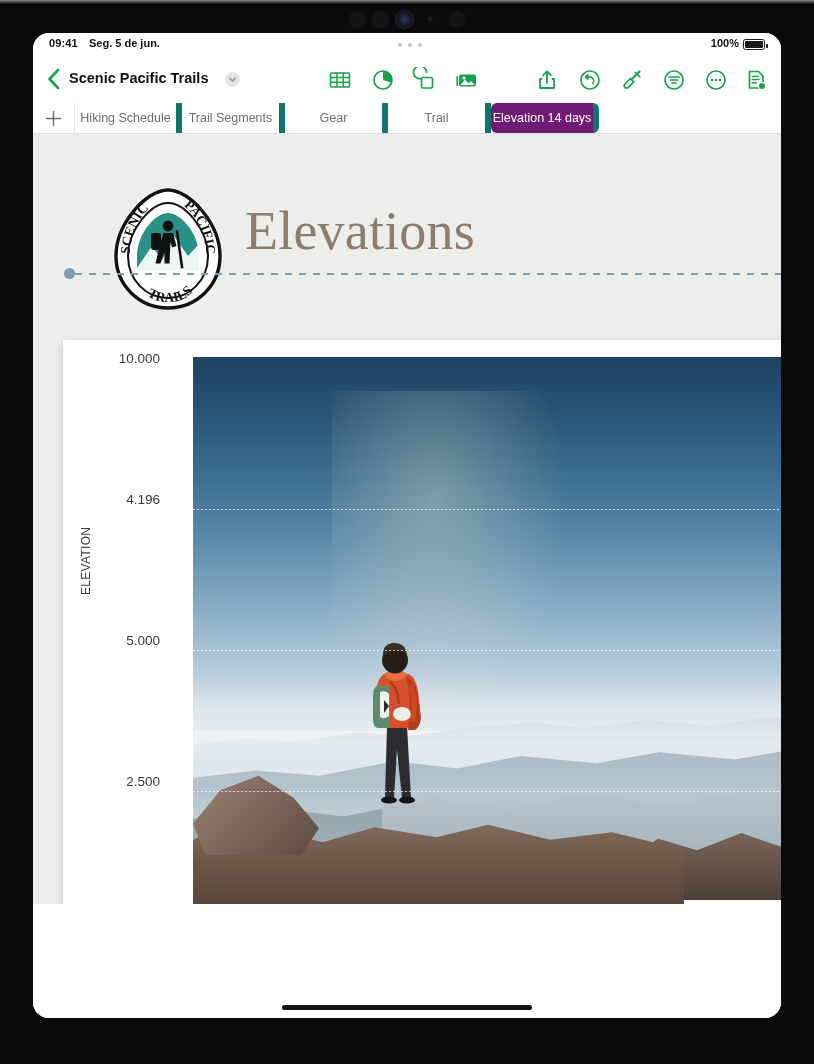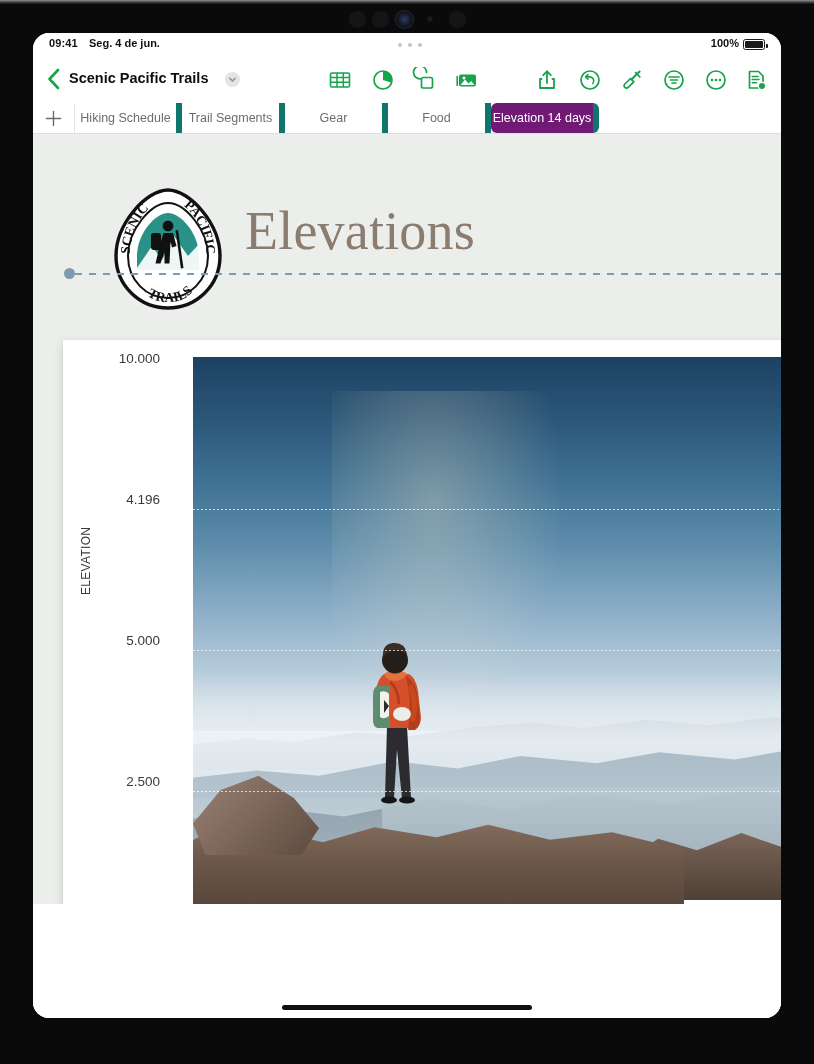--- a/index.html
+++ b/index.html
@@ -285,21 +285,21 @@
   <div class="cam-dot" id="cam1"></div>
   <div class="cam-dot" id="cam2"></div>
   <div class="cam-dot" id="cam3"></div>
   <div class="cam-dot" id="cam4"></div>
   <div class="cam-dot" id="cam5"></div>
 
   <div id="screen">
 
     <div id="statusbar">
       <div id="status-time">09:41</div>
-      <div id="status-date">Seg. 4 de jun.</div>
+      <div id="status-date">Seg. 5 de jun.</div>
       <div id="status-dots">
           <i></i>
           <i></i>
           <i></i>
         </div>
       <div id="status-battpct">100%</div>
       <div id="battery">
           <div id="battery-fill"></div>
         </div>
     </div>
@@ -398,21 +398,21 @@
     <div id="tabbar">
       <div id="add-sheet">
         <svg width="17" height="17" viewBox="0 0 18 18">
             <line x1="9" y1="1.5" x2="9" y2="16.5" stroke="#6d6d70" stroke-width="1.5" stroke-linecap="round"></line>
             <line x1="1.5" y1="9" x2="16.5" y2="9" stroke="#6d6d70" stroke-width="1.5" stroke-linecap="round"></line>
           </svg>
       </div>
       <div class="tab" id="tab-0">Hiking Schedule</div>
       <div class="tab" id="tab-1">Trail Segments</div>
       <div class="tab" id="tab-2">Gear</div>
-      <div class="tab" id="tab-3">Food</div>
+      <div class="tab" id="tab-3">Trail</div>
       <div class="tab active" id="tab-4">Elevation 14 days</div>
       <div id="tab-spacer"></div>
     </div>
 
     <div id="canvas">
 
       <div id="logo-badge">
         <svg viewBox="0 0 124 126" width="124" height="126">
           <path d="M62 4 C40 4 10 38 10 70 C10 100 34 122 62 122 C90 122 114 100 114 70 C114 38 84 4 62 4 Z" fill="#ffffff" stroke="#111111" stroke-width="3.4"></path>
           <path d="M62 17 C45 17 22 44 22 70 C22 95 41 112 62 112 C83 112 102 95 102 70 C102 44 79 17 62 17 Z" fill="none" stroke="#111111" stroke-width="2"></path>

